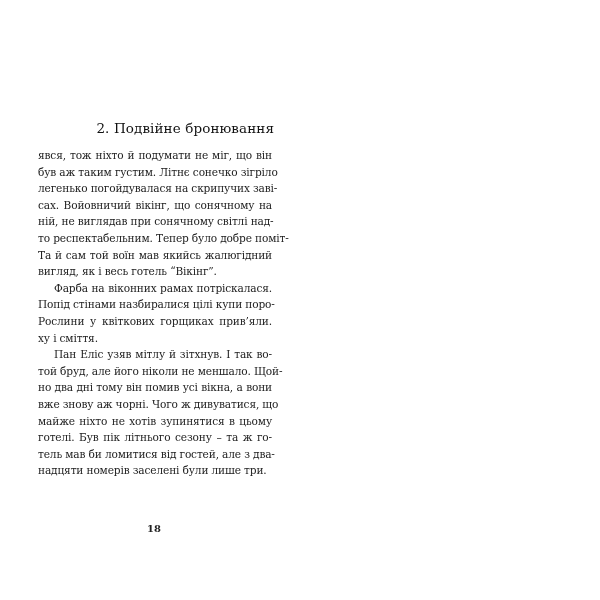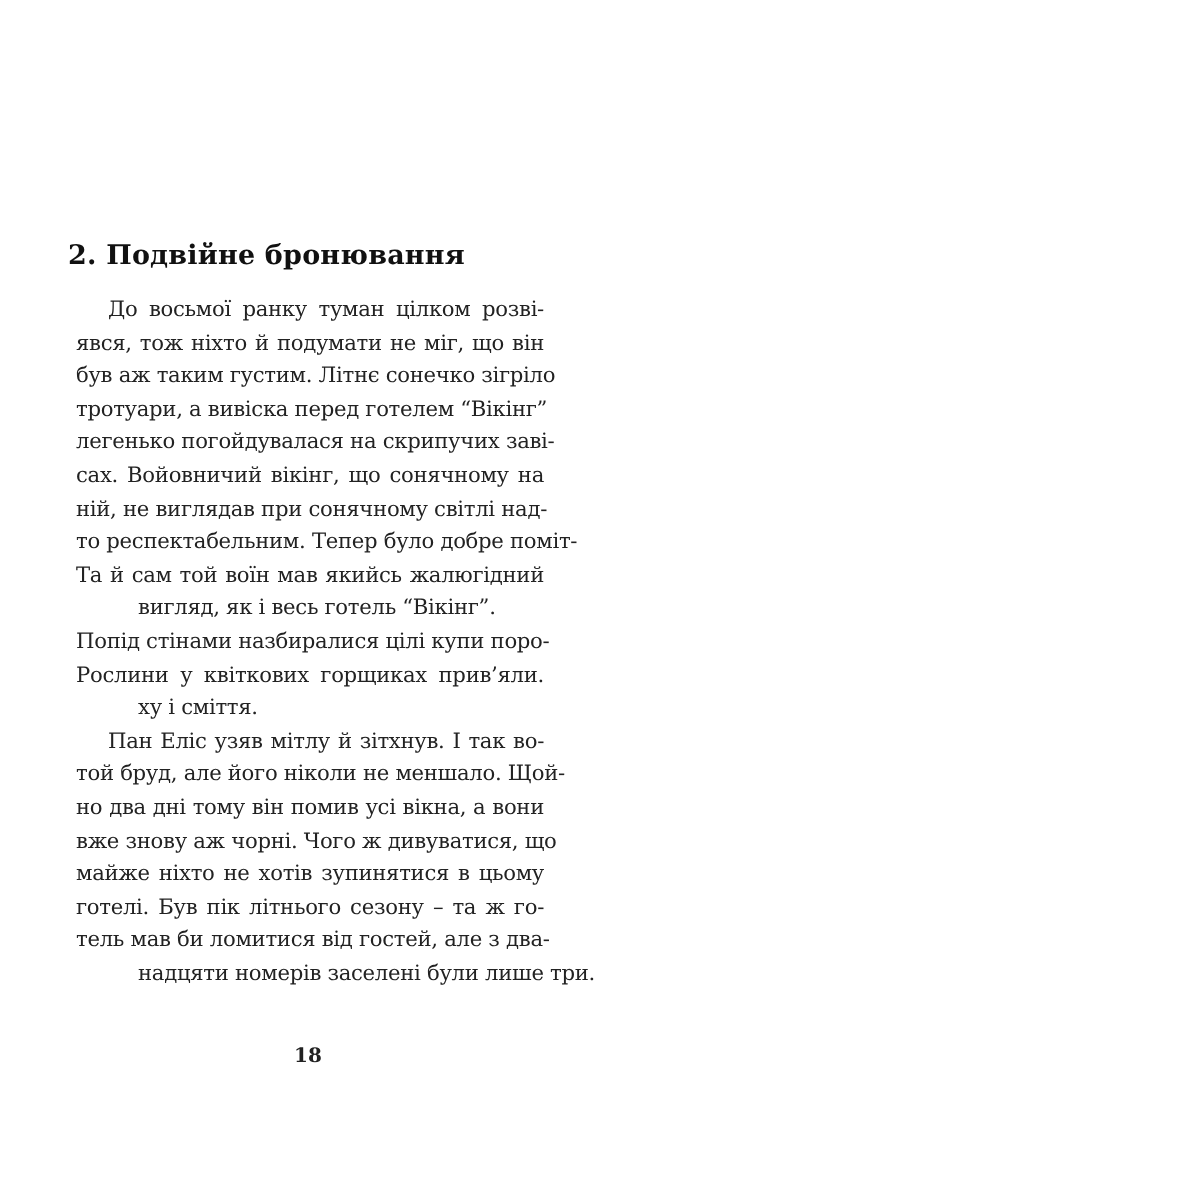--- a/index.html
+++ b/index.html
@@ -6,54 +6,53 @@
   body {
     width: 600px; height: 600px; background: #ffffff; position: relative; overflow: hidden;
     font-family: "DejaVu Serif", "Liberation Serif", serif; color: #1e1e1e;
   }
   .spread { position: absolute; left: 0; top: 0; width: 600px; height: 600px; background: #fff; }
   .page { position: absolute; top: 0; height: 600px; }
   .page-left { left: 0; width: 300px; }
   .page-right { left: 300px; width: 300px; }
 
   .chapter-title {
-    position: absolute; left: 34px; top: 120px; width: 240px; text-align: left;
-    font-weight: bold; font-size: 13.5px; letter-spacing: 0.1px; color: #111;
+    position: absolute; left: 34px; top: 120px; width: 240px; text-align: right;
+    font-weight: normal; font-size: 13.5px; letter-spacing: 0.1px; color: #111;
   }
   .body-text {
     position: absolute; font-size: 10.6px; line-height: 16.6px; text-align: justify;
     color: #222; letter-spacing: -0.15px;
   }
   .left-text { left: 38px; top: 147px; width: 234px; }
   .line { display: block; white-space: nowrap; text-align: justify; text-align-last: justify; height: 16.6px; }
-  .line.last { text-align-last: left; margin-left: 31px; }
+  .line.last { text-align-last: left; }
   .line.indent { padding-left: 16px; }
   .page-number {
     position: absolute; font-size: 10px; font-weight: bold; color: #222; text-align: center; width: 40px;
   }
   .pn-left { left: 134px; top: 523px; text-align: center; }
 </style>
 </head>
 <body>
 
 <div class="spread">
 
   <div class="page page-left">
     <div class="chapter-title">2. Подвійне бронювання</div>
     <div class="body-text left-text" id="left-text">
-        <span class="line indent">До восьмої ранку туман цілком розві-</span>
         <span class="line">явся, тож ніхто й подумати не міг, що він</span>
         <span class="line">був аж таким густим. Літнє сонечко зігріло</span>
-        <span class="line">тротуари, а вивіска перед готелем “Вікінг”</span>
         <span class="line">легенько погойдувалася на скрипучих заві-</span>
         <span class="line">сах. Войовничий вікінг, що сонячному на</span>
         <span class="line">ній, не виглядав при сонячному світлі над-</span>
         <span class="line">то респектабельним. Тепер було добре поміт-</span>
         <span class="line">Та й сам той воїн мав якийсь жалюгідний</span>
         <span class="line last">вигляд, як і весь готель “Вікінг”.</span>
+        <span class="line indent">Фарба на віконних рамах потріскалася.</span>
         <span class="line">Попід стінами назбиралися цілі купи поро-</span>
         <span class="line">Рослини у квіткових горщиках прив’яли.</span>
         <span class="line last">ху і сміття.</span>
         <span class="line indent">Пан Еліс узяв мітлу й зітхнув. І так во-</span>
         <span class="line">той бруд, але його ніколи не меншало. Щой-</span>
         <span class="line">но два дні тому він помив усі вікна, а вони</span>
         <span class="line">вже знову аж чорні. Чого ж дивуватися, що</span>
         <span class="line">майже ніхто не хотів зупинятися в цьому</span>
         <span class="line">готелі. Був пік літнього сезону – та ж го-</span>
         <span class="line">тель мав би ломитися від гостей, але з два-</span>

